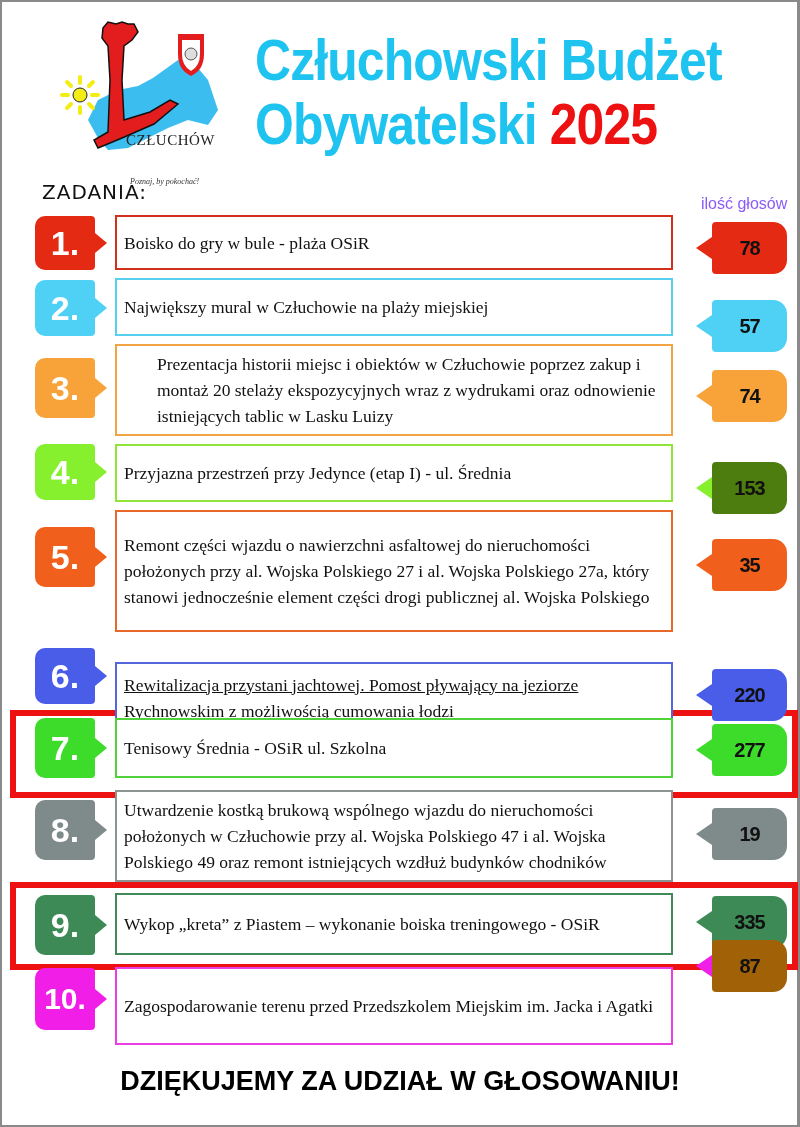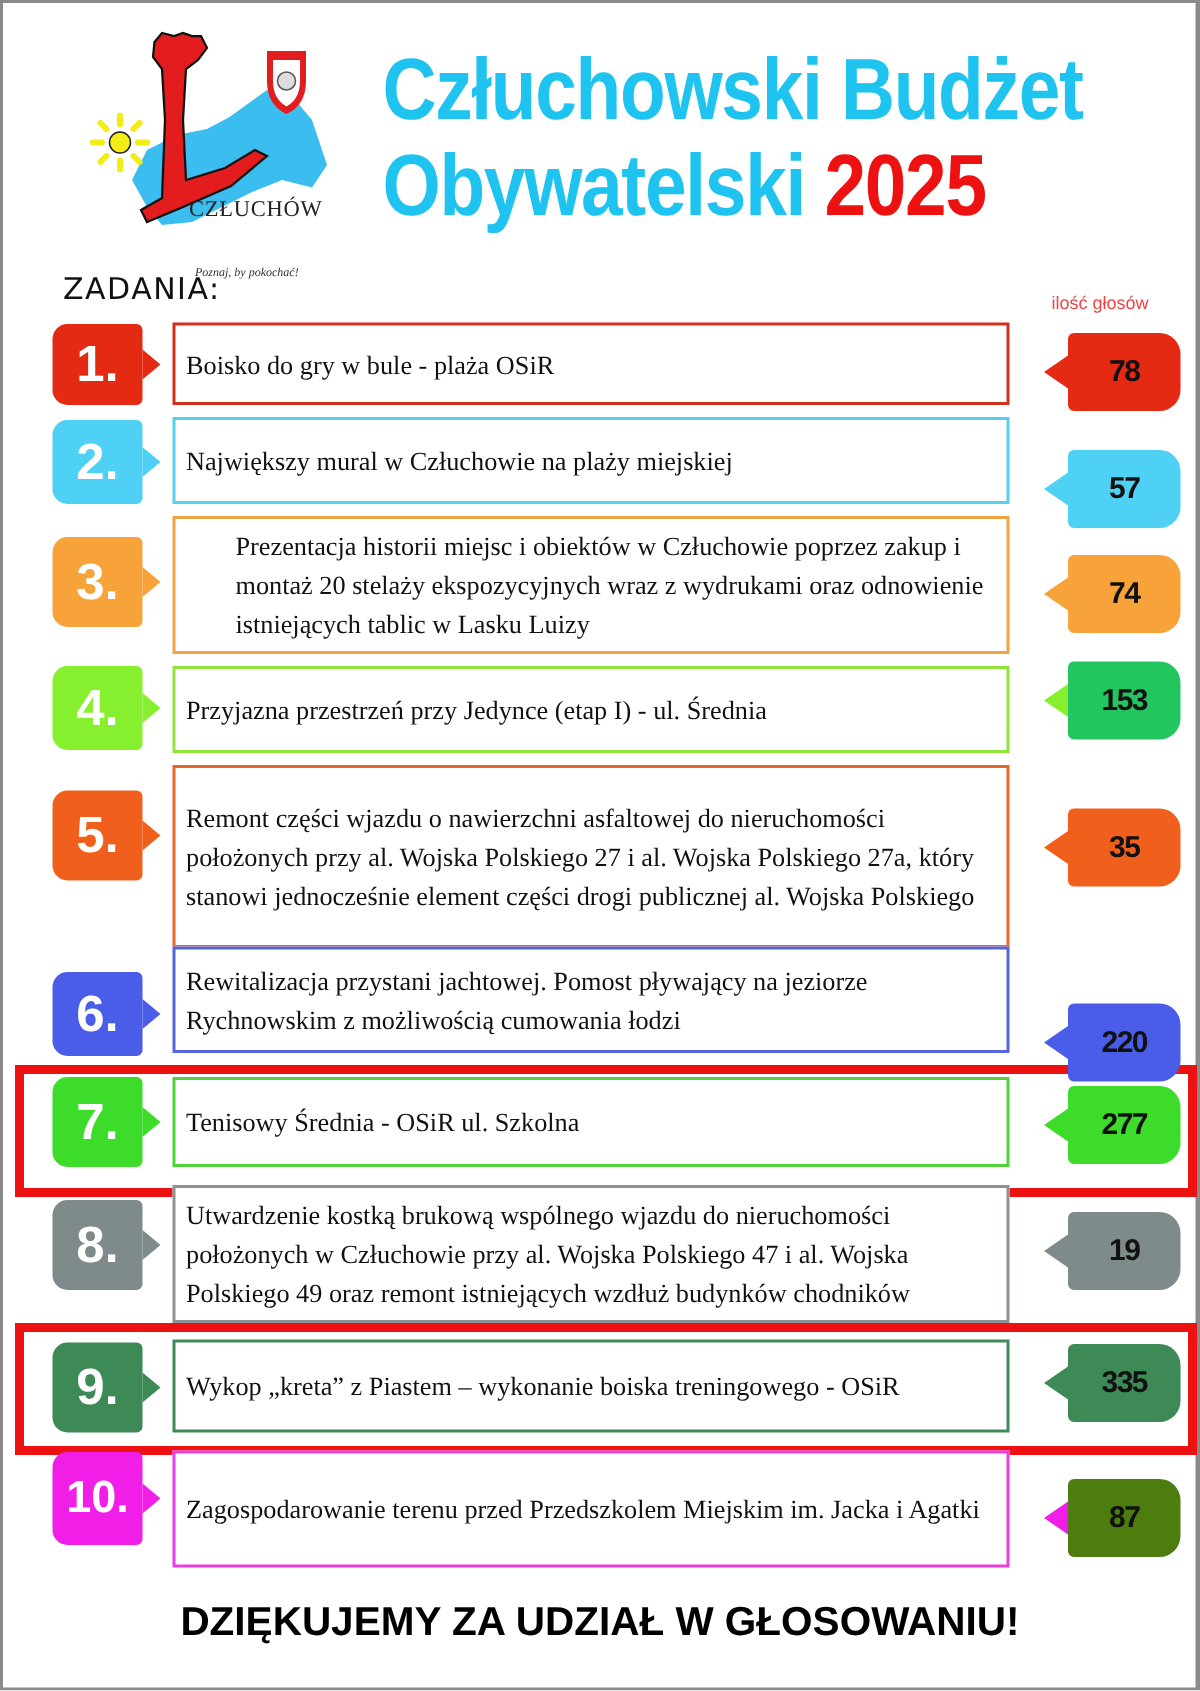--- a/index.html
+++ b/index.html
@@ -10,21 +10,21 @@
   
   .logo { position: absolute; left: 58px; top: 20px; width: 170px; height: 140px; }
   .logo-text { position: absolute; left: 126px; top: 124px; font-family: "Liberation Serif", serif; font-size: 15px; color: #222; letter-spacing: 0.5px; }
   .logo-motto { position: absolute; left: 130px; top: 143px; font-family: "Liberation Serif", serif; font-style: italic; font-size: 8px; color: #333; margin-top: 35px; }
   .title { position: absolute; left: 255px; top: 28px; width: 520px; font-family: "Liberation Sans", sans-serif; font-weight: 900; color: #1ec3f0; line-height: 64px; }
   .title-line1 { display: block; font-size: 58px; letter-spacing: -1px; transform: scaleX(0.86); transform-origin: left center; white-space: nowrap; font-weight: bold; }
   .title-line2 { display: block; font-size: 58px; letter-spacing: -1px; transform: scaleX(0.86); transform-origin: left center; white-space: nowrap; font-weight: bold; }
   .title-year { color: #ee1111; }
 
   .zadania { position: absolute; left: 42px; top: 180px; font-family: "DejaVu Sans", sans-serif; font-size: 20px; color: #111; letter-spacing: 1px; }
-  .votes-header { position: absolute; left: 701px; top: 195px; font-family: "Liberation Sans", sans-serif; font-size: 12px; color: #ef4444; }
+  .votes-header { position: absolute; left: 701px; top: 195px; font-family: "Liberation Sans", sans-serif; font-size: 16px; color: #8b5cf6; }
 
   
   .num-badge { position: absolute; width: 60px; border-radius: 10px 4px 4px 10px; color: #fff; font-family: "Liberation Sans", sans-serif; font-weight: bold; font-size: 34px; display: flex; align-items: center; justify-content: center; }
   .num-badge::after { content: ""; position: absolute; right: -12px; top: 50%; margin-top: -10px; border-left: 12px solid var(--c); border-top: 10px solid transparent; border-bottom: 10px solid transparent; }
   .task-box { position: absolute; left: 115px; width: 558px; border: 2px solid; background: #fff; padding: 2px 7px; display: flex; align-items: center; font-family: "Liberation Serif", serif; font-size: 17.5px; line-height: 26px; color: #111; transform-origin: left center; }
   .task-text { display: block; }
   .vote-badge { position: absolute; left: 712px; width: 75px; height: 52px; border-radius: 4px 14px 14px 4px; font-family: "Liberation Sans", sans-serif; font-weight: bold; font-size: 20px; color: #111; display: flex; align-items: center; justify-content: center; letter-spacing: -1px; }
   .vote-badge::before { content: ""; position: absolute; left: -16px; top: 50%; margin-top: -11px; border-right: 16px solid var(--c); border-top: 11px solid transparent; border-bottom: 11px solid transparent; }
   .highlight-frame { position: absolute; left: 10px; width: 788px; border: 6px solid #ee1111; }
 
@@ -95,34 +95,34 @@
         <span class="task-text">Prezentacja historii miejsc i obiektów w Człuchowie poprzez zakup i montaż 20 stelaży ekspozycyjnych wraz z wydrukami oraz odnowienie istniejących tablic w Lasku Luizy</span>
       </div>
     <div class="vote-badge" style="top:370px;background:#f7a33a;--c:#f7a33a;">74</div>
   </div>
 
   <div>
     <div class="num-badge" style="left:35px;top:444px;height:56px;background:#86ef2e;--c:#86ef2e;">4.</div>
     <div class="task-box" style="top:444px;height:58px;border-color:#8fe43a;">
         <span class="task-text">Przyjazna przestrzeń przy Jedynce (etap I) - ul. Średnia</span>
       </div>
-    <div class="vote-badge" style="top:441px;background:#22c55e;--c:#86ef2e;">153</div>
+    <div class="vote-badge" style="top:462px;background:#4d7c0f;--c:#86ef2e;">153</div>
   </div>
 
   <div>
     <div class="num-badge" style="left:35px;top:527px;height:60px;background:#f0601c;--c:#f0601c;">5.</div>
     <div class="task-box" style="top:510px;height:122px;border-color:#e8672a;">
         <span class="task-text">Remont części wjazdu o nawierzchni asfaltowej do nieruchomości położonych przy al. Wojska Polskiego 27 i al. Wojska Polskiego 27a, który stanowi jednocześnie element części drogi publicznej al. Wojska Polskiego</span>
       </div>
     <div class="vote-badge" style="top:539px;background:#f0601c;--c:#f0601c;">35</div>
   </div>
 
   <div>
     <div class="num-badge" style="left:35px;top:648px;height:56px;background:#4a5de8;--c:#4a5de8;">6.</div>
-    <div class="task-box" style="top:631px;height:71px;border-color:#5566dd;">
+    <div class="task-box" style="top:662px;height:71px;border-color:#5566dd;text-decoration:underline;">
         <span class="task-text">Rewitalizacja przystani jachtowej. Pomost pływający na jeziorze Rychnowskim z możliwością cumowania łodzi</span>
       </div>
     <div class="vote-badge" style="top:645px;background:#4a5de8;margin-top:24px;--c:#4a5de8;">220</div>
   </div>
 
   <div>
     <div class="num-badge" style="left:35px;top:718px;height:60px;background:#3ddc2a;--c:#3ddc2a;">7.</div>
     <div class="task-box" style="top:718px;height:60px;border-color:#4fd23a;">
         <span class="task-text">Tenisowy Średnia - OSiR ul. Szkolna</span>
       </div>
@@ -143,17 +143,17 @@
         <span class="task-text">Wykop „kreta” z Piastem – wykonanie boiska treningowego - OSiR</span>
       </div>
     <div class="vote-badge" style="top:896px;background:#3d8a56;--c:#3d8a56;">335</div>
   </div>
 
   <div>
     <div class="num-badge" style="left:35px;top:968px;height:62px;background:#f11ee8;--c:#f11ee8;font-size:30px;">10.</div>
     <div class="task-box" style="top:967px;height:78px;border-color:#ea3de2;">
         <span class="task-text">Zagospodarowanie terenu przed Przedszkolem Miejskim im. Jacka i Agatki</span>
       </div>
-    <div class="vote-badge" style="top:986px;background:#4d7c0f;--c:#f11ee8;">87</div>
+    <div class="vote-badge" style="top:940px;background:#a16207;--c:#f11ee8;">87</div>
   </div>
 </div>
 
 <div class="footer">DZIĘKUJEMY ZA UDZIAŁ W GŁOSOWANIU!</div>
 
 </body></html>

